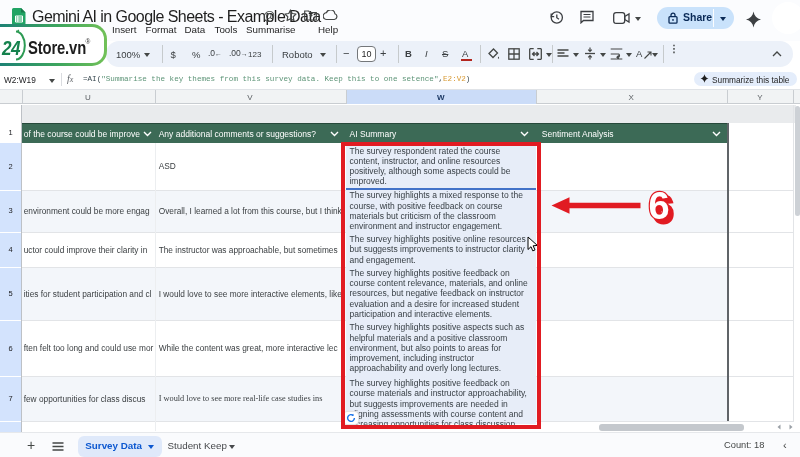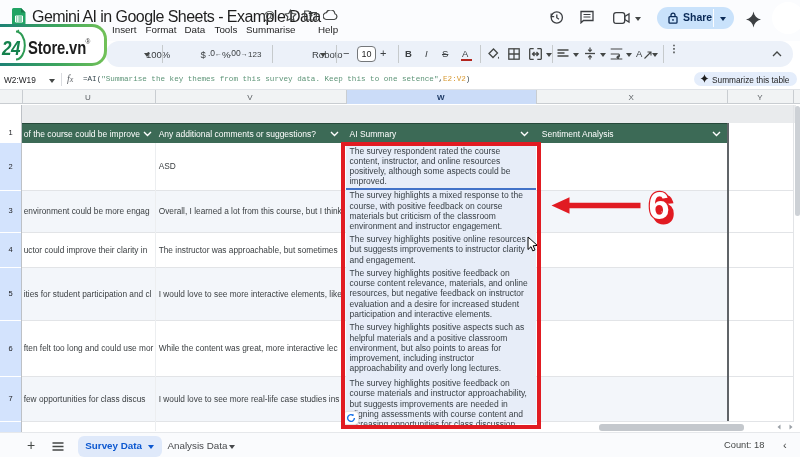--- a/index.html
+++ b/index.html
@@ -3,21 +3,21 @@
 <meta charset="utf-8">
 <style>
   * { margin:0; padding:0; box-sizing:border-box; }
   html,body { width:800px; height:457px; overflow:hidden; background:#fff;
     font-family:"Liberation Sans", sans-serif; }
   .abs { position:absolute; }
   #stage { position:relative; width:800px; height:457px; overflow:hidden; }
   .ic { stroke:#444746; fill:none; stroke-width:1.3; }
   .sep { width:1px; background:#c6cacc; top:45px; height:18px; }
   .tri { width:0; height:0; border-left:3.5px solid transparent; border-right:3.5px solid transparent; border-top:4.5px solid #444746; }
-  .t9 { font-size:9.5px; color:#3c4043;margin-left:30px; }
+  .t9 { font-size:9.5px; color:#3c4043; }
   .cellU, .cellV { font-size:8.3px; color:#3c4043; white-space:nowrap; }
   .wtxt { font-size:8.5px; line-height:10.3px; color:#394046; white-space:nowrap; }
   .ghead { font-size:8.5px; color:#fff; white-space:nowrap; }
   .rownum { font-size:7.5px; color:#202124; width:21px; text-align:center; }
   .collet { font-size:8px; color:#5c6064; text-align:center; }
 </style>
 </head>
 <body>
 <div id="stage">
 
@@ -247,21 +247,21 @@
       <div class="cellU abs" style="left:2.2px;top:200.5px;">ften felt too long and could use mor</div>
       <div class="cellU abs" style="left:2.2px;top:251px;">few opportunities for class discus</div>
     </div>
 
     <div class="abs" style="left:154.5px;top:142.5px;width:187px;height:289px;overflow:hidden;">
       <div class="cellV abs" style="left:4.2px;top:18.5px;">ASD</div>
       <div class="cellV abs" style="left:4.2px;top:63px;">Overall, I learned a lot from this course, but I think</div>
       <div class="cellV abs" style="left:4.2px;top:102px;">The instructor was approachable, but sometimes</div>
       <div class="cellV abs" style="left:4.2px;top:146px;">I would love to see more interactive elements, like</div>
       <div class="cellV abs" style="left:4.2px;top:200.5px;">While the content was great, more interactive lec</div>
-      <div class="cellV abs" style="left:4.2px;top:251px;">I would love to see more real-life case studies ins</div>
+      <div class="cellV abs" style="left:4.2px;top:251px;font-family:Liberation Serif, serif;">I would love to see more real-life case studies ins</div>
     </div>
 
     <div class="abs" style="left:345.8px;top:142.5px;width:206px;height:289px;overflow:hidden;">
       <div class="wtxt abs" style="left:3.7px;top:3px;">The survey respondent rated the course<br>content, instructor, and online resources<br>positively, although some aspects could be<br>improved.</div>
       <div class="wtxt abs" style="left:3.7px;top:47.8px;">The survey highlights a mixed response to the<br>course, with positive feedback on course<br>materials but criticism of the classroom<br>environment and instructor engagement.</div>
       <div class="wtxt abs" style="left:3.7px;top:91.5px;">The survey highlights positive online resources<br>but suggests improvements to instructor clarity<br>and engagement.</div>
       <div class="wtxt abs" style="left:3.7px;top:125.3px;">The survey highlights positive feedback on<br>course content relevance, materials, and online<br>resources, but negative feedback on instructor<br>evaluation and a desire for increased student<br>participation and interactive elements.</div>
       <div class="wtxt abs" style="left:3.7px;top:179.8px;">The survey highlights positive aspects such as<br>helpful materials and a positive classroom<br>environment, but also points to areas for<br>improvement, including instructor<br>approachability and overly long lectures.</div>
       <div class="wtxt abs" style="left:3.7px;top:235.5px;">The survey highlights positive feedback on<br>course materials and instructor approachability,<br>but suggests improvements are needed in<br>aligning assessments with course content and<br>increasing opportunities for class discussion</div>
     </div>
@@ -298,21 +298,21 @@
 
   <div id="bottombar">
     <div class="abs" style="left:0;top:431.5px;width:800px;height:25.5px;background:#fafbfd;border-top:1px solid #e6e8eb;"></div>
     <div class="abs" style="left:27px;top:437px;font-size:14px;color:#444746;">+</div>
     <svg class="abs" style="left:51.5px;top:441.5px" width="12" height="9" viewBox="0 0 12 9">
       <path d="M0.5 1 h11 M0.5 4.5 h11 M0.5 8 h11" stroke="#444746" stroke-width="1.4" fill="none"></path>
     </svg>
     <div class="abs" style="left:77.8px;top:435.5px;width:84px;height:21px;border-radius:6px;background:#dfe9fa;"></div>
     <div class="abs" style="left:85.3px;top:440px;font-size:9.8px;font-weight:bold;color:#0b57d0;">Survey Data</div>
     <div class="abs tri" style="left:148px;top:444.5px;border-top-color:#0b57d0;"></div>
-    <div class="abs" style="left:167.5px;top:440px;font-size:9.8px;color:#47494c;">Analysis Data</div>
+    <div class="abs" style="left:167.5px;top:440px;font-size:9.8px;color:#47494c;">Student Keep</div>
     <div class="abs tri" style="left:229px;top:444.5px;border-top-color:#47494c;"></div>
     <div class="abs" style="left:724px;top:440px;font-size:9.3px;color:#444746;">Count: 18</div>
     <div class="abs" style="left:783px;top:438.5px;font-size:11px;color:#444746;">‹</div>
   </div>
 
   <div class="abs" style="left:-16px;top:23.5px;width:123px;height:42.5px;border-radius:15px;background:linear-gradient(90deg,#14787a,#3da55e 60%,#72c158);"></div>
   <div class="abs" style="left:-13px;top:26.5px;width:117px;height:36.5px;border-radius:12px;background:#fff;"></div>
   <div class="abs" style="left:2px;top:36.5px;font-size:19.5px;font-weight:bold;font-style:italic;color:#15824d;letter-spacing:-0.5px;transform:scaleX(0.88);transform-origin:0 0;">24</div>
   <svg class="abs" style="left:7px;top:28.5px" width="20" height="33" viewBox="0 0 20 33">
     <path d="M9 2.5 a 8.2 13 0 0 1 0 28" fill="none" stroke="#2c9a53" stroke-width="2"></path>

